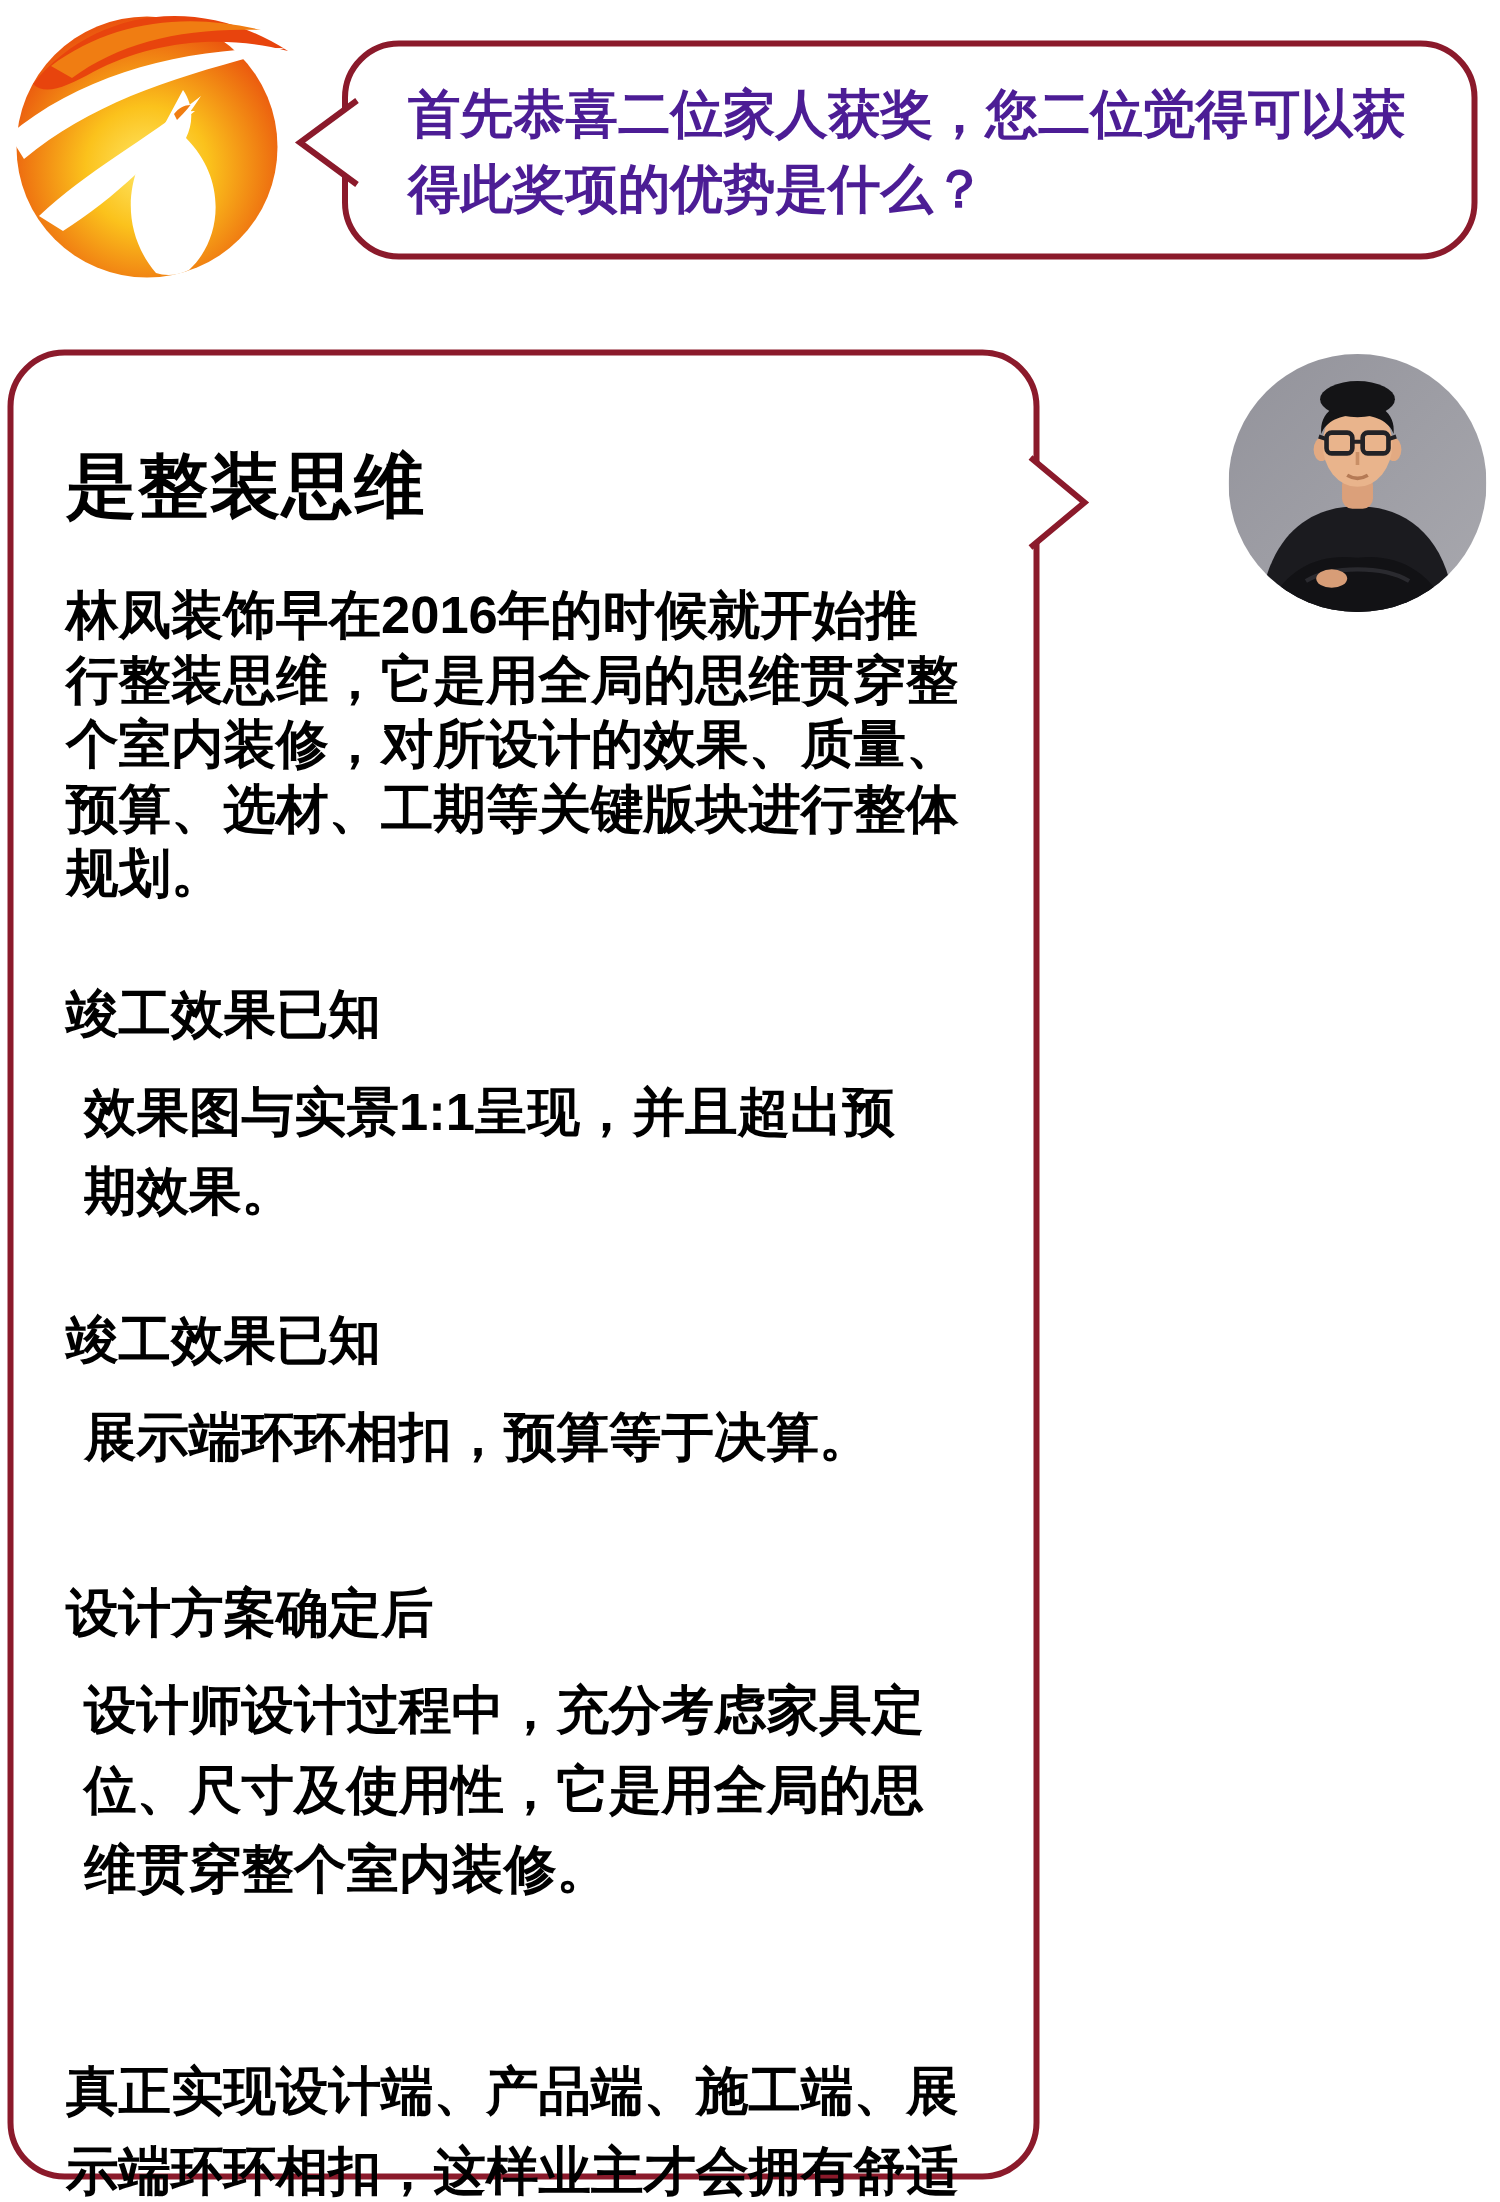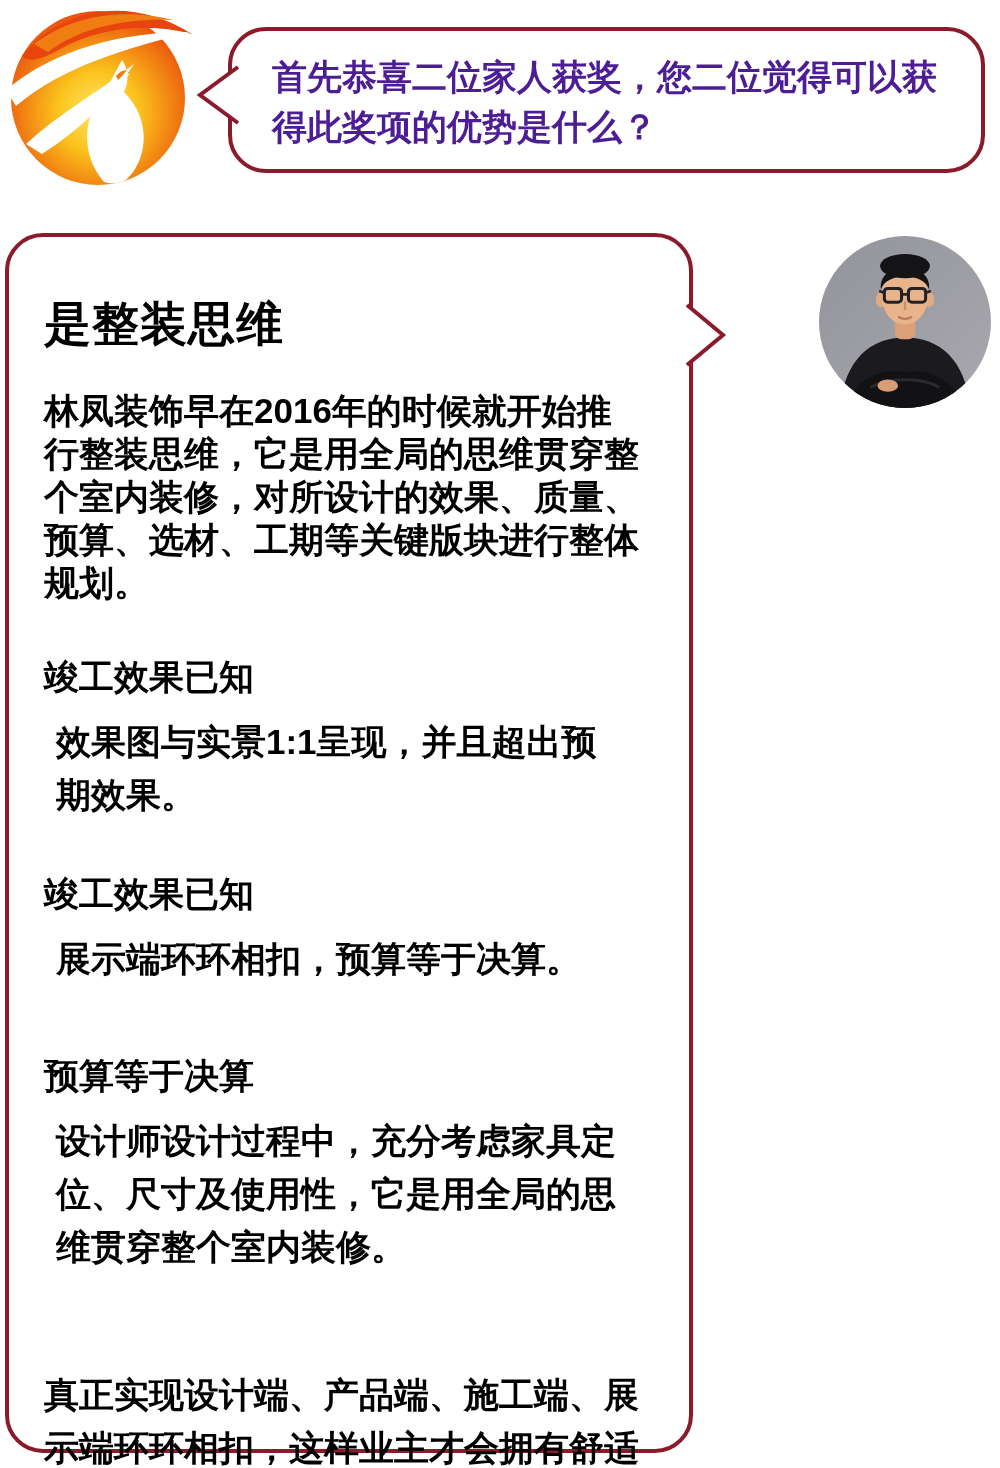--- a/index.html
+++ b/index.html
@@ -148,21 +148,21 @@
         <p class="item-title">竣工效果已知</p>
         <p class="item-body">效果图与实景1:1呈现，并且超出预期效果。</p>
       </div>
 
       <div class="item">
         <p class="item-title">竣工效果已知</p>
         <p class="item-body">展示端环环相扣，预算等于决算。</p>
       </div>
 
       <div class="item spaced">
-        <p class="item-title">预算等于决算</p>
+        <p class="item-title">设计方案确定后</p>
         <p class="item-body">设计师设计过程中，充分考虑家具定位、尺寸及使用性，它是用全局的思维贯穿整个室内装修。</p>
       </div>
 
       <p class="closing">真正实现设计端、产品端、施工端、展示端环环相扣，这样业主才会拥有舒适化的家装</p>
     </div>
   </div>
 
 </div>
 
 </body></html>

